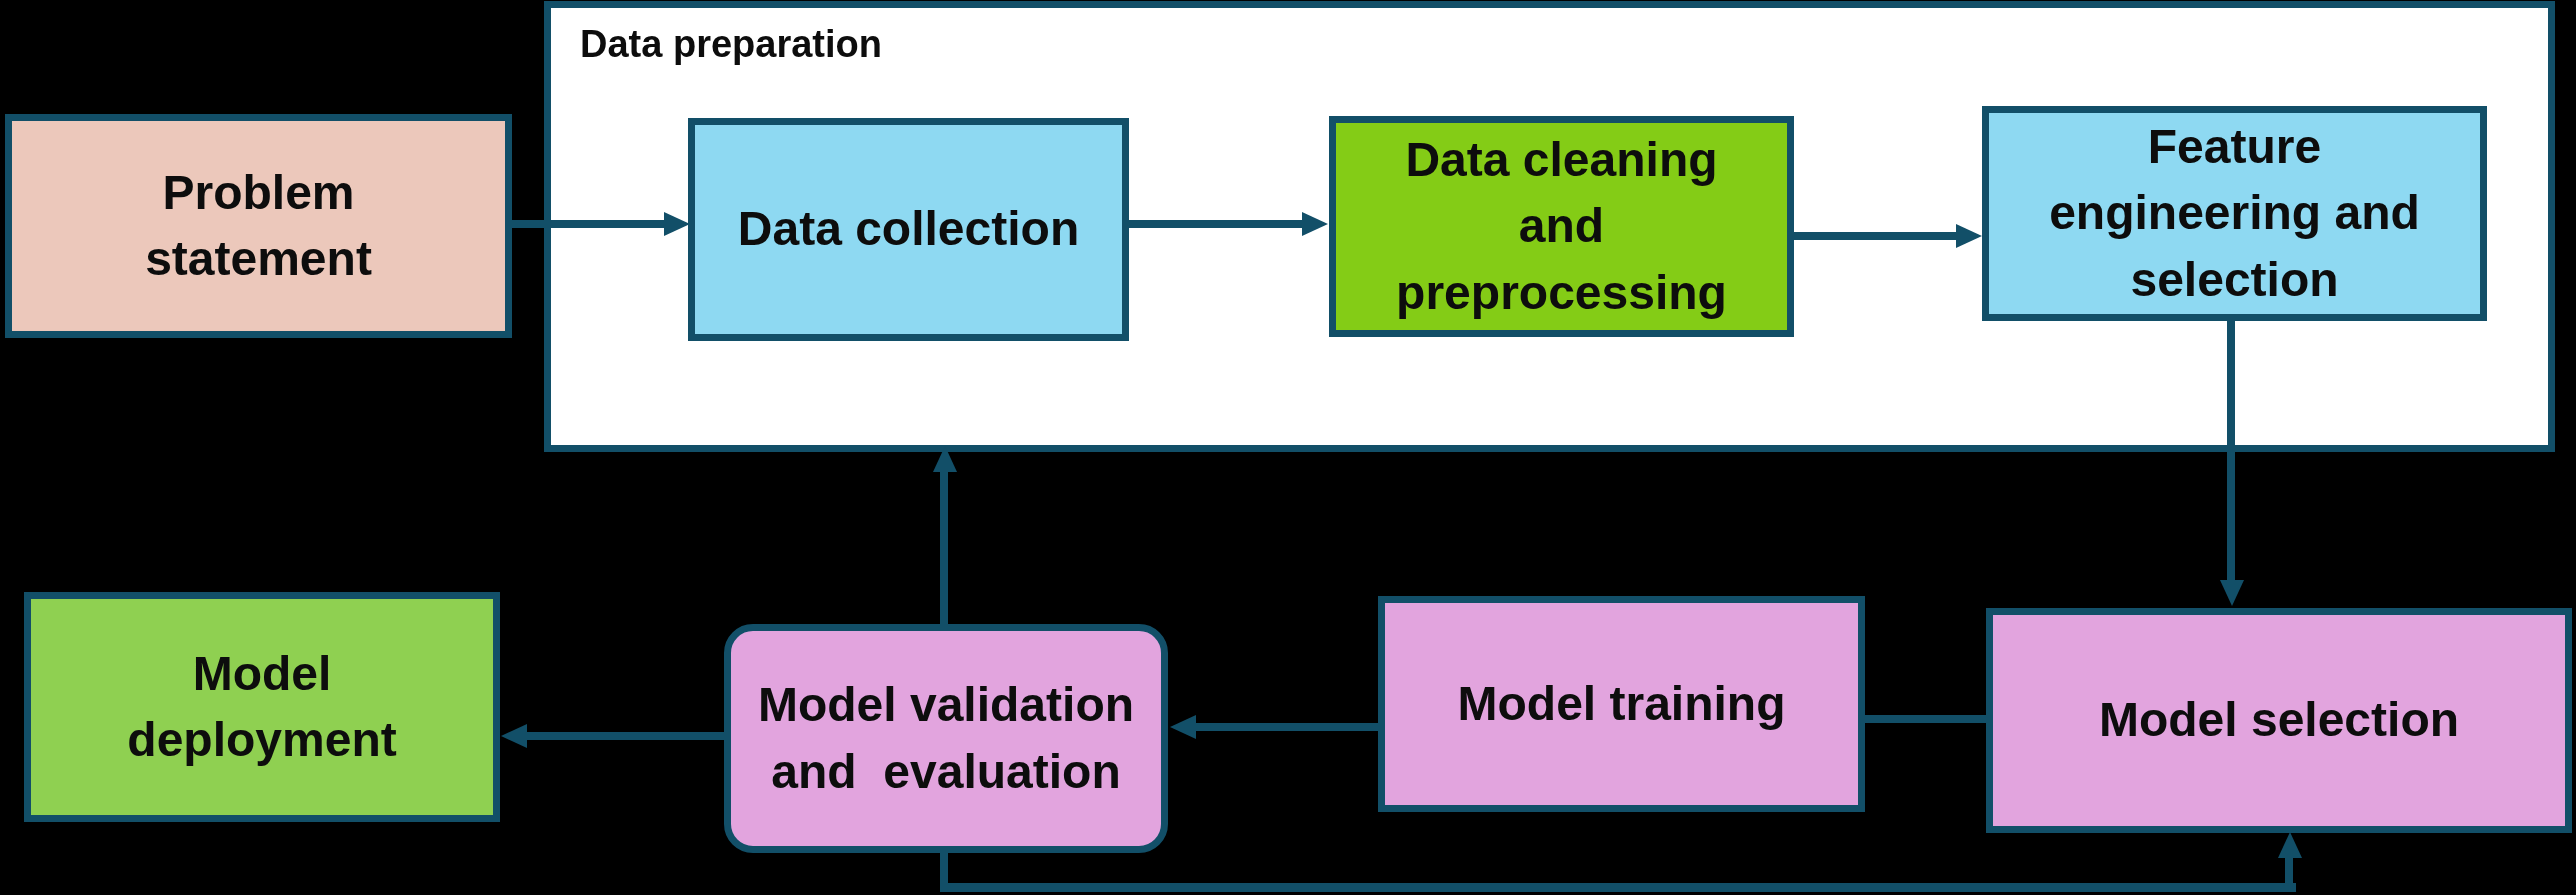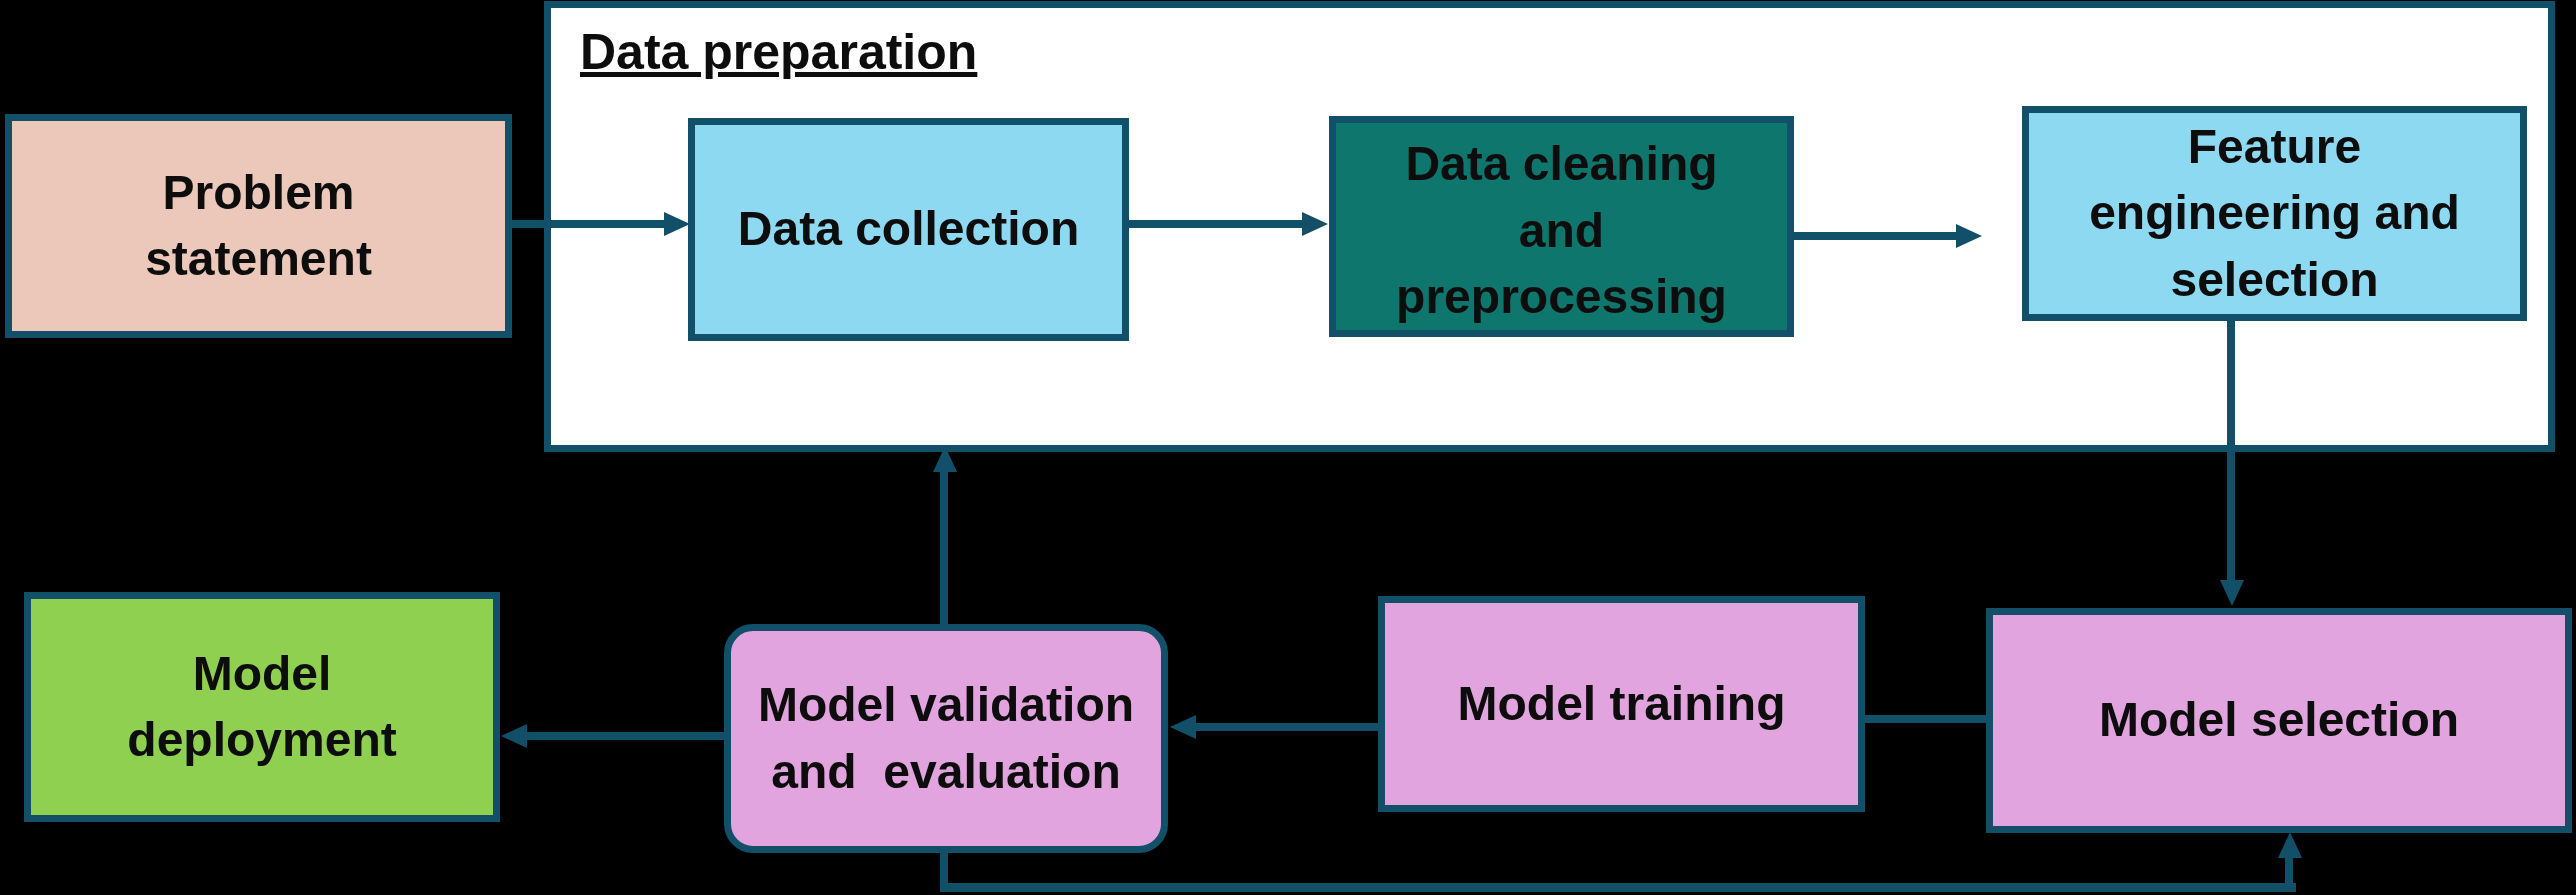--- a/index.html
+++ b/index.html
@@ -7,22 +7,22 @@
   .canvas {
     position:relative; width:2576px; height:895px;
     background:#000; overflow:hidden;
     font-family:"Liberation Sans", sans-serif;
   }
   .group-box {
     position:absolute; box-sizing:border-box;
     border:7.5px solid var(--line); background:#fff;
   }
   .group-title {
-    position:absolute; font-size:50px; font-weight:bold;
-    color:var(--text); letter-spacing:0px; white-space:pre;text-decoration:underline;
+    position:absolute; font-size:38px; font-weight:bold;
+    color:var(--text); letter-spacing:0px; white-space:pre;
   }
   .node {
     position:absolute; box-sizing:border-box;
     border:7.5px solid var(--line);
     display:flex; align-items:center; justify-content:center;
   }
   .node-label {
     font-size:48px; font-weight:bold; color:var(--text);
     text-align:center; line-height:1.38; white-space:pre-wrap;
   }
@@ -32,21 +32,21 @@
   .head.left  { border-top:12px solid transparent; border-bottom:12px solid transparent; border-right:26px solid var(--line); }
   .head.up    { border-left:12px solid transparent; border-right:12px solid transparent; border-bottom:26px solid var(--line); }
   .head.down  { border-left:12px solid transparent; border-right:12px solid transparent; border-top:26px solid var(--line); }
 
   
   #grp-dataprep   { left:544px;  top:1.3px;    width:2011px; height:451px; }
   #grp-title      { left:580px;  top:22.5px; }
   #node-problem   { left:5px;    top:114px;  width:507px;  height:224px; }
   #node-collect   { left:688px; top:118px;  width:441px;  height:223px; }
   #node-clean     { left:1329px; top:116px;  width:465px;  height:221px; }
-  #node-feature   { left:1982px; top:106px;  width:505px;  height:215px;margin-left:40px; }
+  #node-feature   { left:1982px; top:106px;  width:505px;  height:215px; }
   #node-select    { left:1986px; top:608px;  width:586px;  height:225px; }
   #node-train     { left:1378px; top:596px;  width:487px;  height:216px; }
   #node-validate  { left:724px; top:624px;  width:444px;  height:229px; }
   #node-deploy    { left:24px;   top:592px; width:476px;  height:230px; }
 
   #c1-line { left:478px;  top:220px;  width:189px; height:8.1px; }
   #c1-head { left:664px; top:212px; }
   #c2-line { left:1129px; top:220px;  width:175px; height:8.1px; }
   #c2-head { left:1302px; top:212px; }
   #c3-line { left:1794px; top:232px;  width:164px; height:8.1px; }
@@ -105,21 +105,21 @@
 
   <div class="node" id="node-problem" style="background-color: rgb(236, 200, 187);">
     <div class="node-label">Problem
 statement</div>
   </div>
 
   <div class="node" id="node-collect" style="background-color: rgb(142, 217, 242);">
     <div class="node-label">Data collection</div>
   </div>
 
-  <div class="node" id="node-clean" style="background-color: #0f766e; align-items: flex-end;">
+  <div class="node" id="node-clean" style="background-color: #84cc16;">
     <div class="node-label">Data cleaning
 and
 preprocessing</div>
   </div>
 
   <div class="node" id="node-feature" style="background-color: rgb(142, 217, 242);">
     <div class="node-label">Feature
 engineering and
 selection</div>
   </div>

